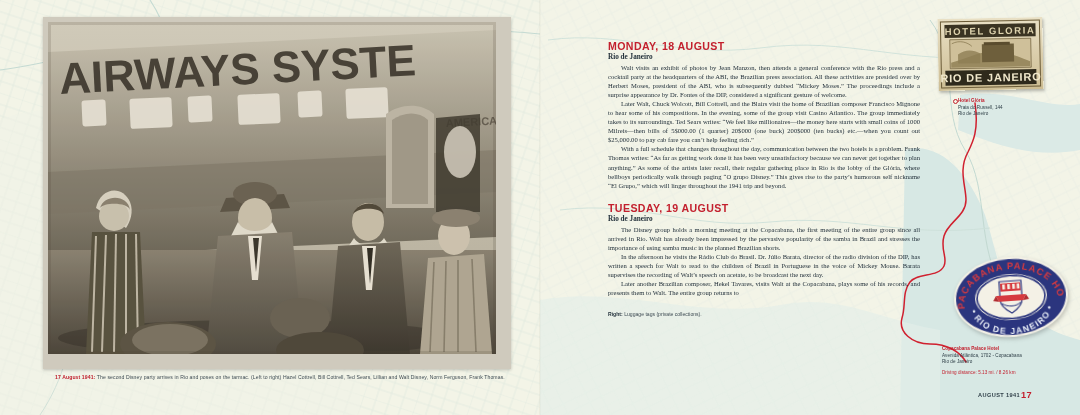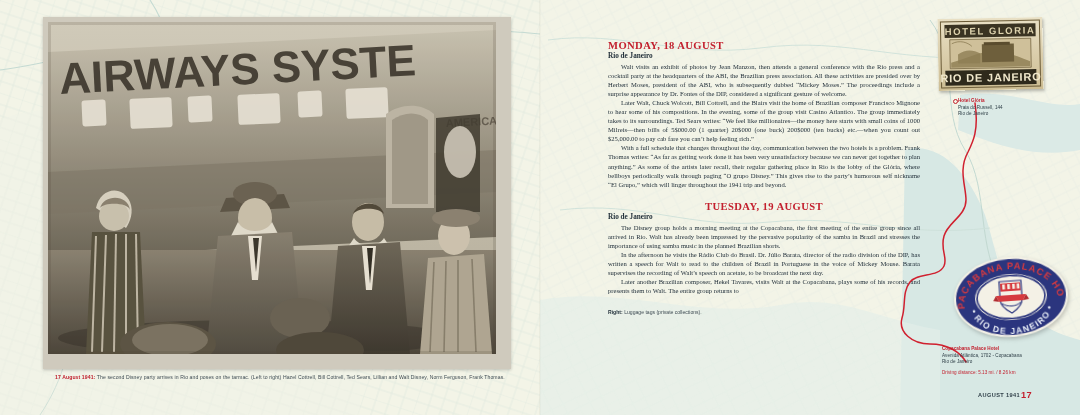--- a/index.html
+++ b/index.html
@@ -45,30 +45,30 @@
     color:#3d4a52;letter-spacing:.1px;
   }
   .photo-caption b{color:#c0202f;font-weight:bold;}
 
   
   .col{
     position:absolute;left:608px;top:40px;width:312px;
     z-index:4;
   }
   .daytitle{
-    font-family:Liberation Serif, serif;
+    font-family:Liberation Sans, sans-serif;
     font-weight:bold;
     font-size:10.6px;
     letter-spacing:.4px;
     color:#c3202e;
     text-transform:uppercase;
     margin:0 0 1px 0;
     -webkit-font-smoothing:none;
   }
-  .daytitle.second{margin-top:12px;text-align:center;}
+  .daytitle.second{margin-top:12px;}
   .place{
     font-family:"Liberation Serif", serif;
     font-weight:bold;font-size:7.2px;color:#1d2b36;
     margin:0 0 2px 0;
   }
   .col p{
     margin:0;
     font-size:6.6px;
     line-height:9.05px;
     color:#1d2b36;

